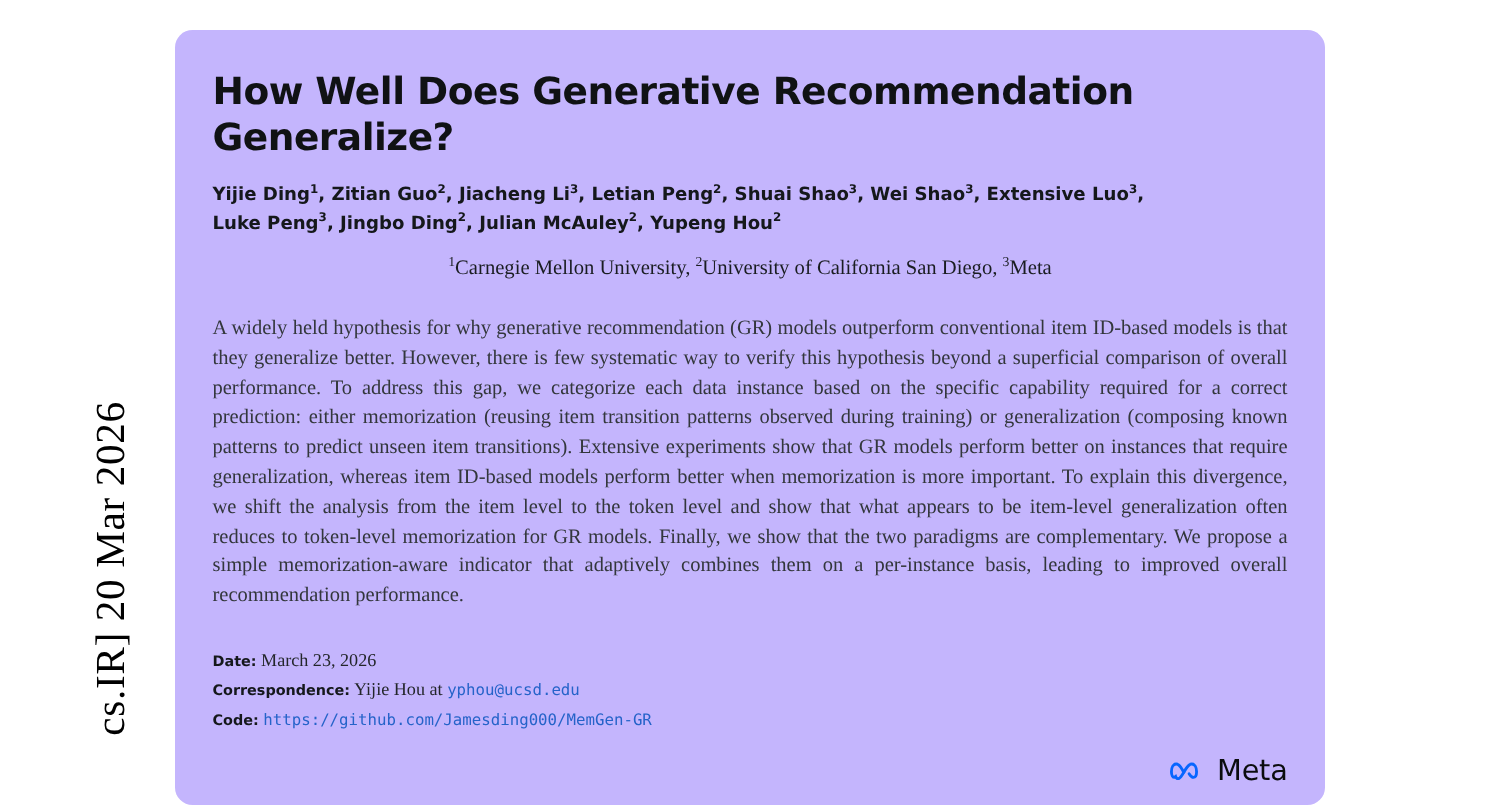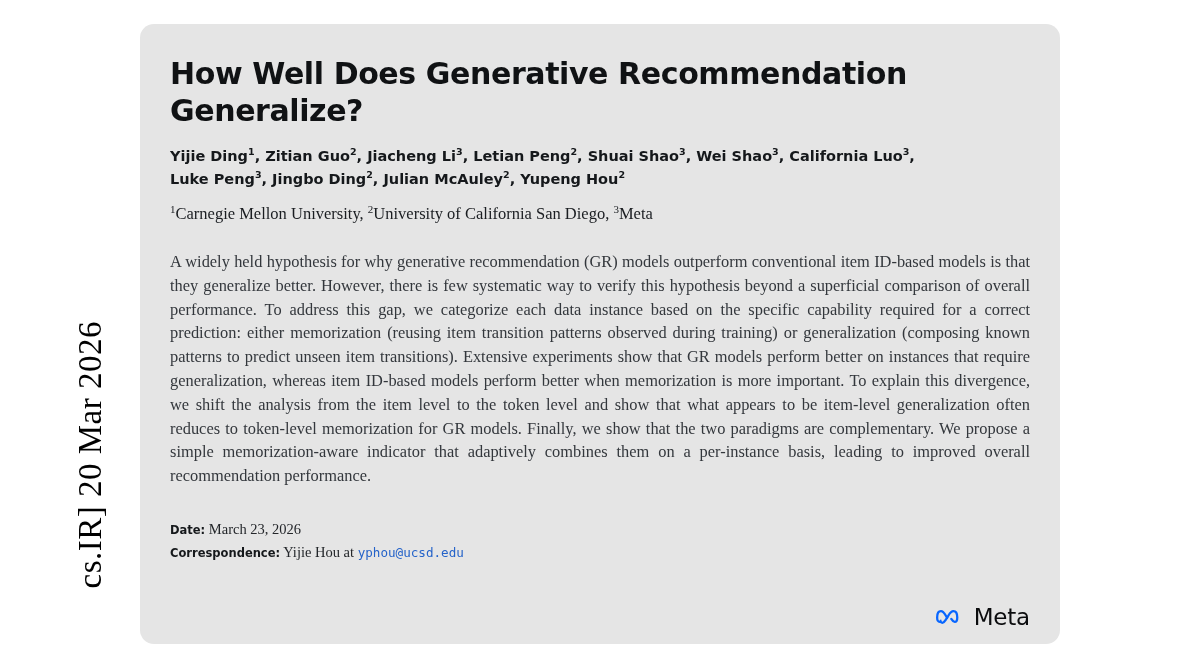--- a/index.html
+++ b/index.html
@@ -42,21 +42,21 @@
     white-space: nowrap;
   }
 
   
   .card {
     position: absolute;
     left: 140px;
     top: 24px;
     width: 920px;
     height: 620px;
-    background: #e5e5e5;
+    background: #c4b5fd;
     border-radius: 14px;
     padding: 26px 30px 10px 30px;
   }
 
   .title {
     font-family: "DejaVu Sans", sans-serif;
     font-weight: bold;
     font-size: 30px;
     line-height: 1.22;
     letter-spacing: -0.4px;
@@ -77,20 +77,21 @@
     font-weight: bold;
     vertical-align: super;
     line-height: 0;
   }
 
   .affil {
     font-family: "Liberation Serif", serif;
     font-size: 16.5px;
     color: #1a1d21;
     margin-bottom: 26px;
+    text-align: center;
   }
   .affil sup {
     font-size: 11px;
     vertical-align: super;
     line-height: 0;
   }
 
   .abstract {
     font-family: "Liberation Serif", serif;
     font-size: 16.4px;
@@ -155,21 +156,21 @@
     <div class="title">How Well Does Generative Recommendation Generalize?</div>
 
     <div class="authors">
       <span>
         <span>Yijie Ding</span><sup>1</sup>,
         <span>Zitian Guo</span><sup>2</sup>,
         <span>Jiacheng Li</span><sup>3</sup>,
         <span>Letian Peng</span><sup>2</sup>,
         <span>Shuai Shao</span><sup>3</sup>,
         <span>Wei Shao</span><sup>3</sup>,
-        <span>California Luo</span><sup>3</sup>,
+        <span>Extensive Luo</span><sup>3</sup>,
       </span><br>
       <span>
         <span>Luke Peng</span><sup>3</sup>,
         <span>Jingbo Ding</span><sup>2</sup>,
         <span>Julian McAuley</span><sup>2</sup>,
         <span>Yupeng Hou</span><sup>2</sup>
       </span>
     </div>
 
     <div class="affil">
@@ -183,20 +184,24 @@
     <div class="meta">
       <div>
         <span class="k">Date:</span>
         <span>March 23, 2026</span>
       </div>
       <div>
         <span class="k">Correspondence:</span>
         <span>Yijie Hou at</span>
         <a class="mono" href="#">yphou@ucsd.edu</a>
       </div>
+      <div>
+        <span class="k">Code:</span>
+        <a class="mono" href="#">https://github.com/Jamesding000/MemGen-GR</a>
+      </div>
     </div>
 
     <div class="brand">
       <span class="mark">
         <svg class="mark" viewBox="0 0 34 20" xmlns="http://www.w3.org/2000/svg" aria-hidden="true">
           <path d="M4.2 15.6c-1.7 0-2.9-1.9-2.9-5.1C1.3 6.3 3 3.4 5.6 3.4c2.1 0 3.6 1.7 5.6 5.2l1.3 2.3-1.5 2.4c-1.6 2.5-2.6 3.4-3.8 3.4-1 0-1.7-.7-2.1-1.9z" fill="none" stroke="#0866ff" stroke-width="2.6" stroke-linecap="round"></path>
           <path d="M12.5 10.9l1.6-2.6c2-3.3 3.5-4.9 5.6-4.9 2.7 0 4.4 2.9 4.4 7.1 0 3.2-1.2 5.1-2.9 5.1-1.3 0-2.3-.9-3.9-3.4" fill="none" stroke="#0866ff" stroke-width="2.6" stroke-linecap="round"></path>
         </svg>
       </span>
       <span class="word">Meta</span>

